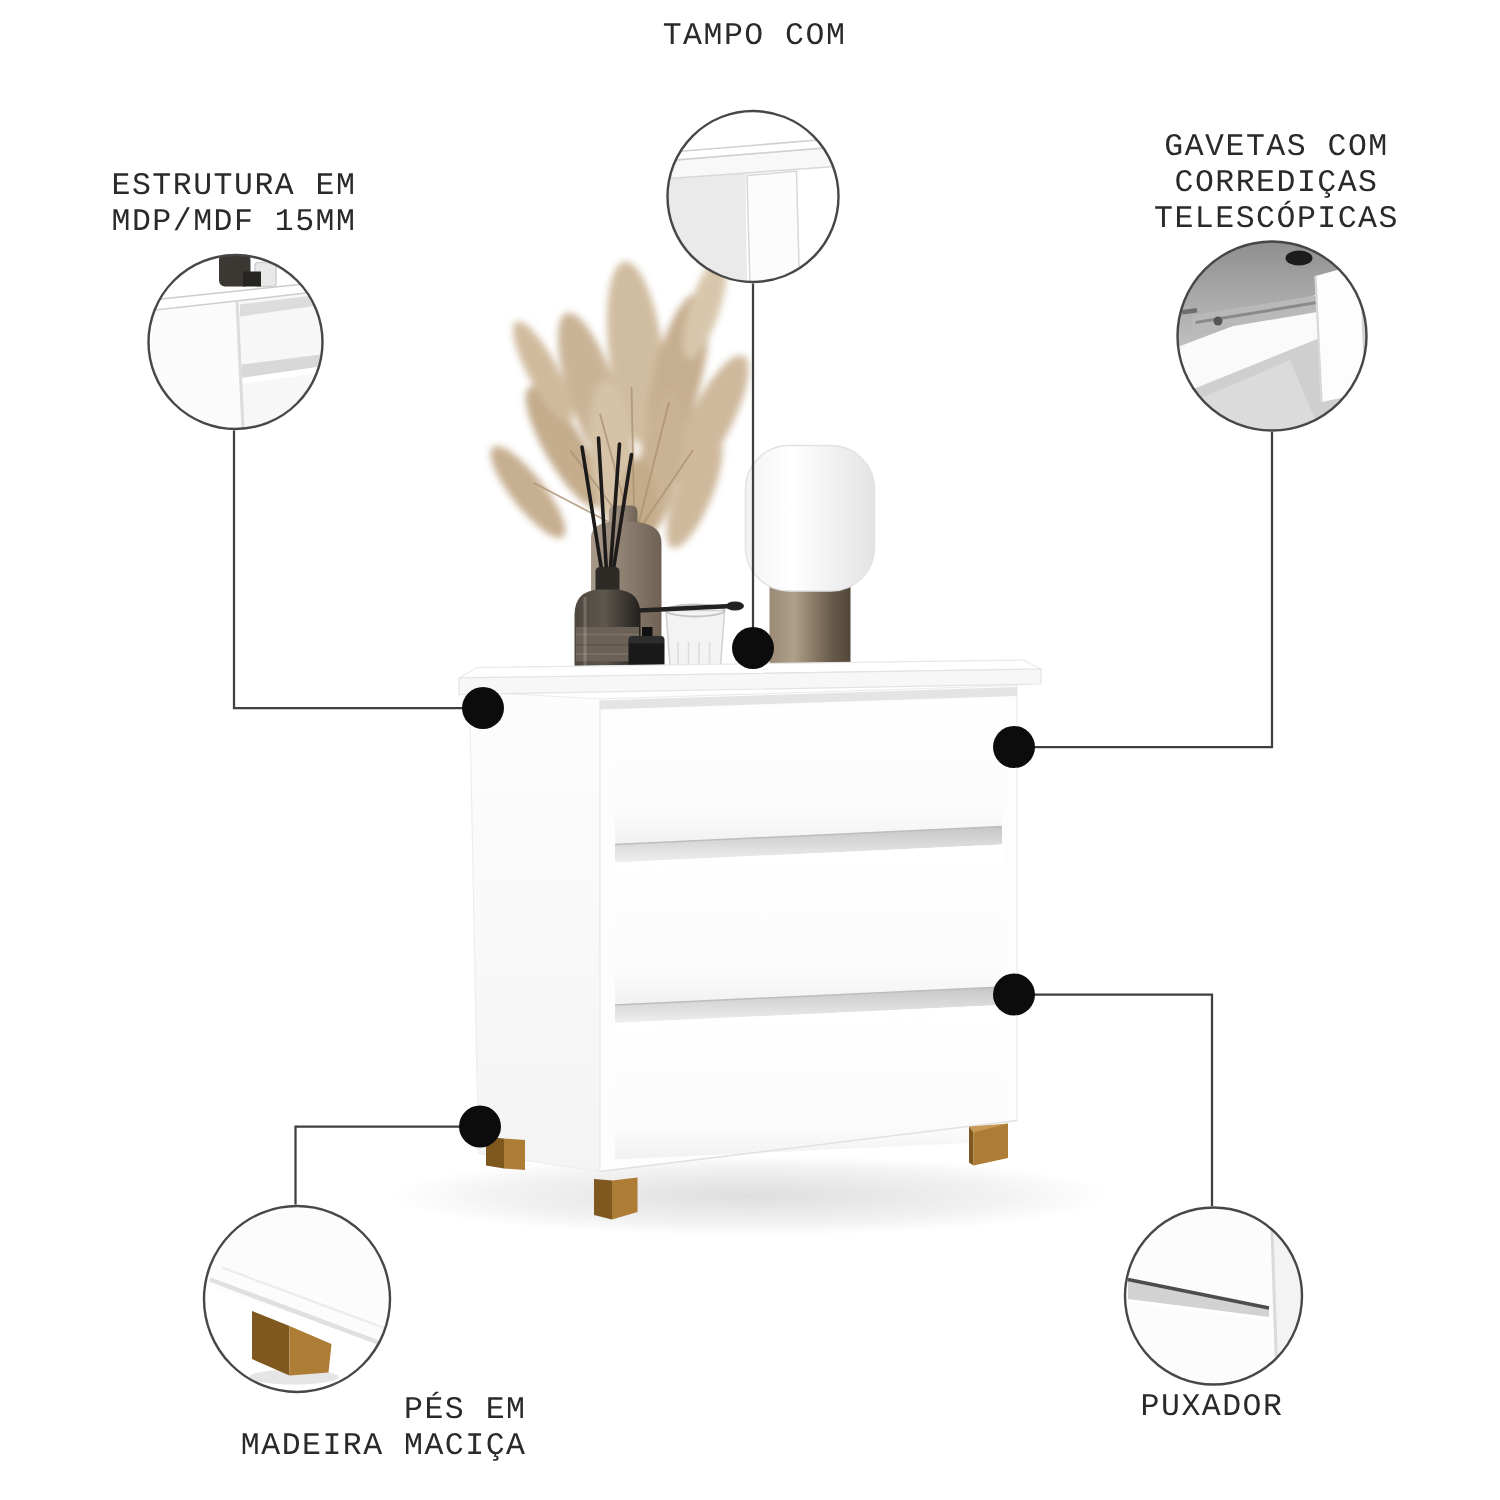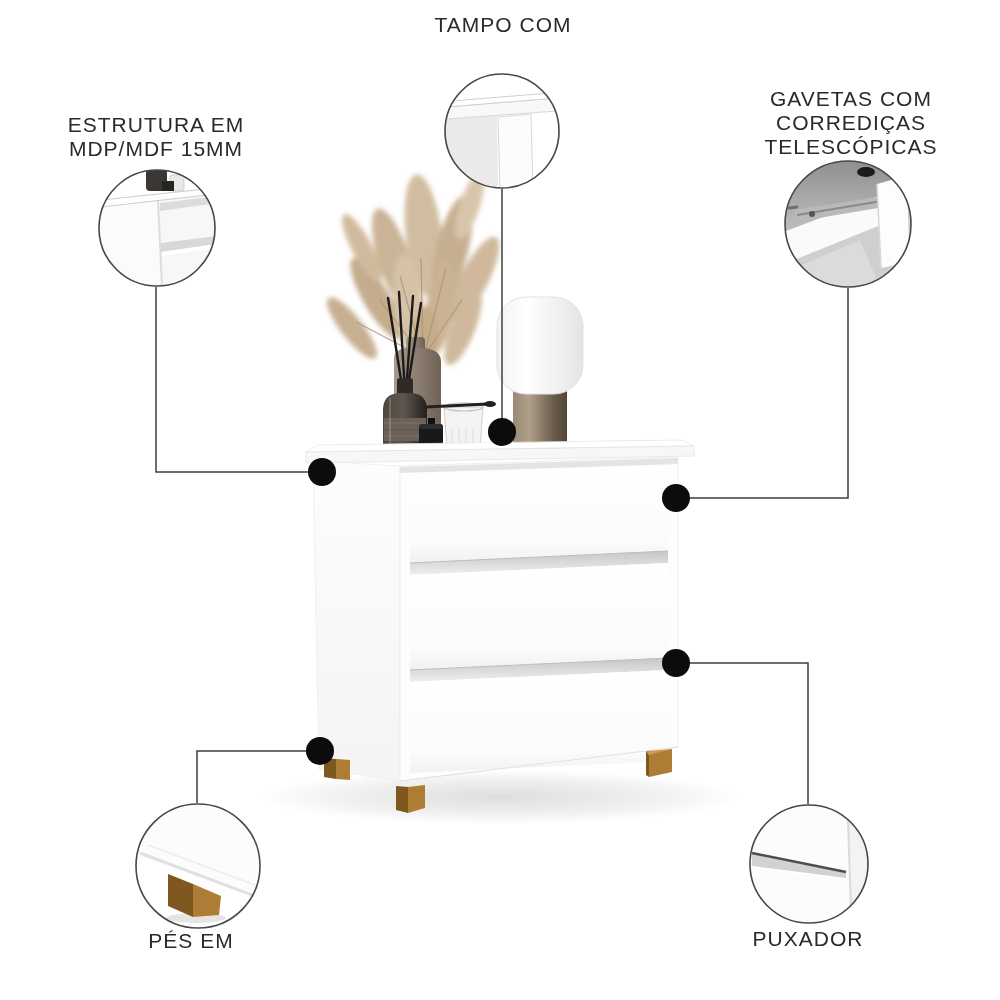--- a/index.html
+++ b/index.html
@@ -1,29 +1,29 @@
 <!DOCTYPE html>
 <html style="--background: #ffffff; --text: #2a2a2a; --line: #3f3f3f; --dot: #0c0c0c; --wood-light: #ad7c35; --wood-dark: #7f581f; --lamp-base: #8a7a66; --pampas: #c6ae8f;"><head>
 <meta charset="utf-8">
 <style>
   :root{
     --background:#ffffff; --text:#2a2a2a; --line:#3f3f3f; --dot:#0c0c0c;
     --wood-light:#ad7c35; --wood-dark:#7f581f; --lamp-base:#8a7a66; --pampas:#c6ae8f;
   }
   html,body{margin:0;padding:0;background:var(--background);}
   .canvas{position:relative;width:1000px;height:1000px;background:var(--background);
-          font-family:Liberation Sans, sans-serif;overflow:hidden;}
+          font-family:Liberation Mono, monospace;overflow:hidden;}
   .scene-svg{position:absolute;left:0;top:0;}
   .callout-label{position:absolute;width:320px;text-align:center;color:var(--text);
     font-size:21px;line-height:24px;font-weight:400;letter-spacing:1px;}
   .callout-label span{display:block;}
   #label-tampo    {left:343px;top:13px;}
   #label-estrutura{left:-4px;top:113px;}
   #label-gavetas  {left:691px;top:87px;}
-  #label-pes      {left:31px;top:929px;}
+  #label-pes      {left:31px;top:929px;text-align:right;}
   #label-puxador  {left:648px;top:927px;}
 </style>
 </head>
 <body>
 
 <div class="canvas">
 
   <svg class="scene-svg" width="1000" height="1000" viewBox="0 0 1000 1000">
     <defs>
       <radialGradient id="shadowRad" cx="50%" cy="50%" r="50%">
@@ -287,18 +287,19 @@
     <span>ESTRUTURA EM</span>
     <span>MDP/MDF 15MM</span>
   </div>
   <div class="callout-label" id="label-gavetas">
     <span>GAVETAS COM</span>
     <span>CORREDIÇAS</span>
     <span>TELESCÓPICAS</span>
   </div>
   <div class="callout-label" id="label-pes">
     <span>PÉS EM</span>
+    <span>MADEIRA MACIÇA</span>
   </div>
   <div class="callout-label" id="label-puxador">
     <span>PUXADOR</span>
   </div>
 
 </div>
 
 </body></html>

